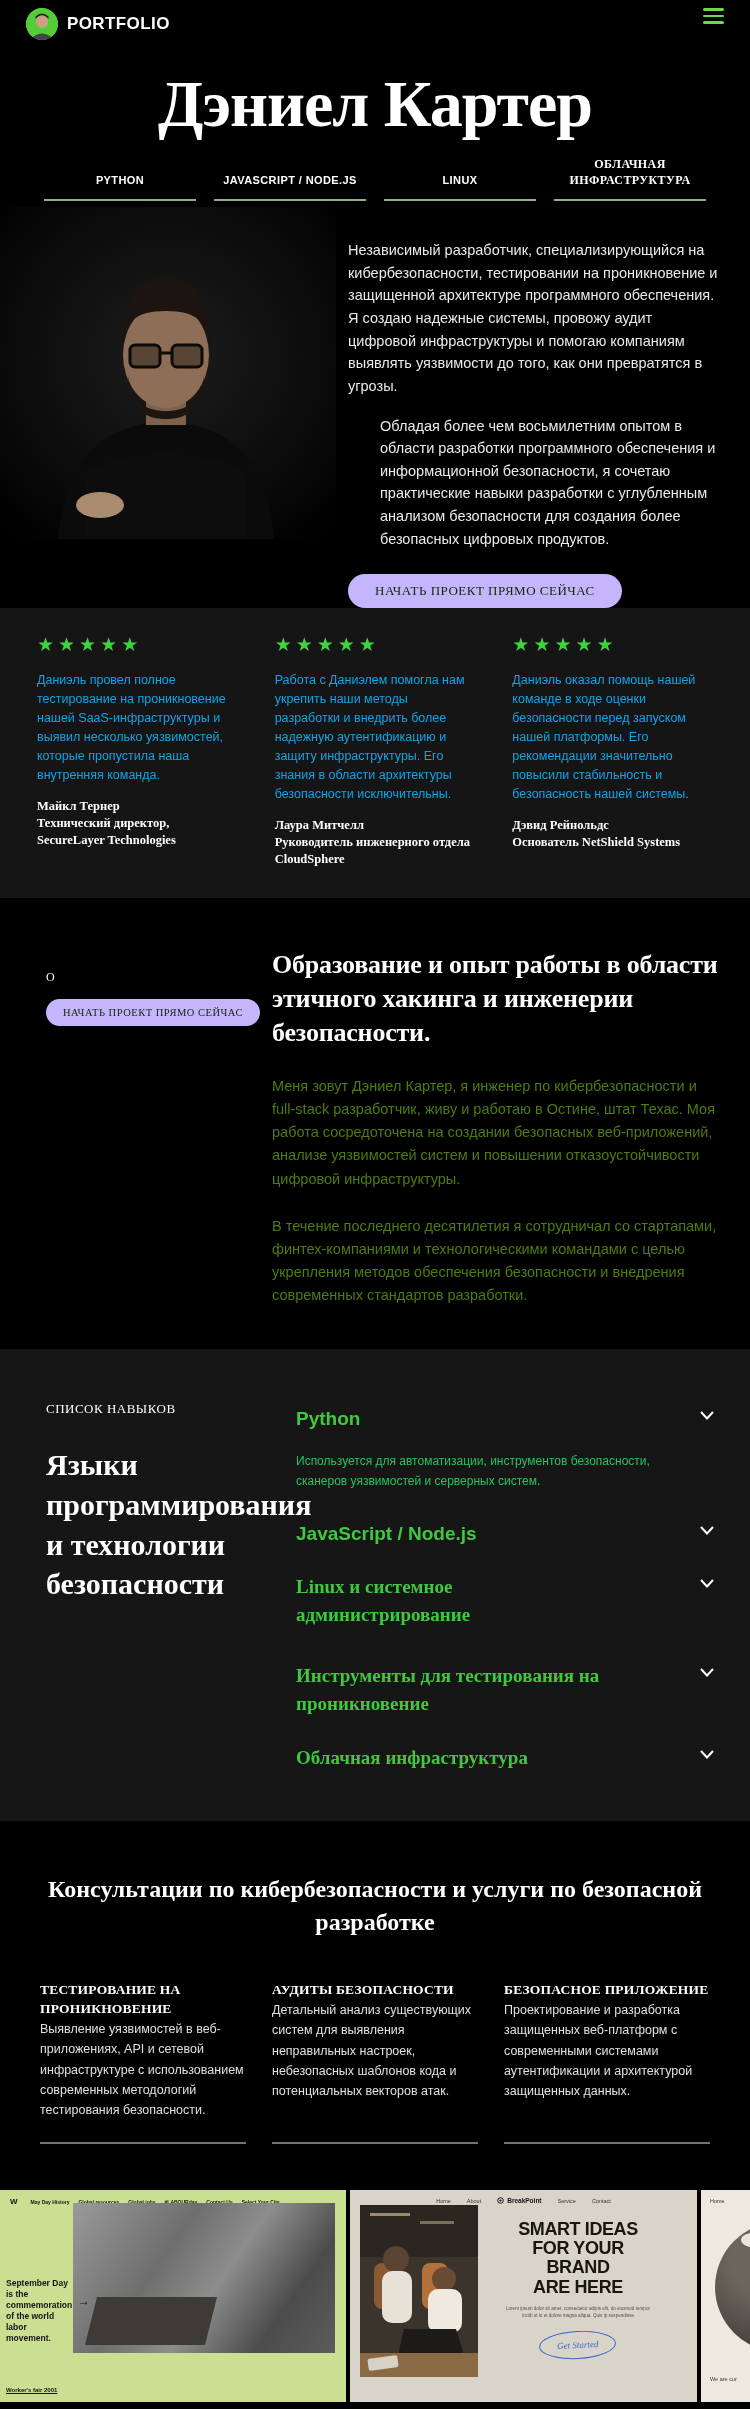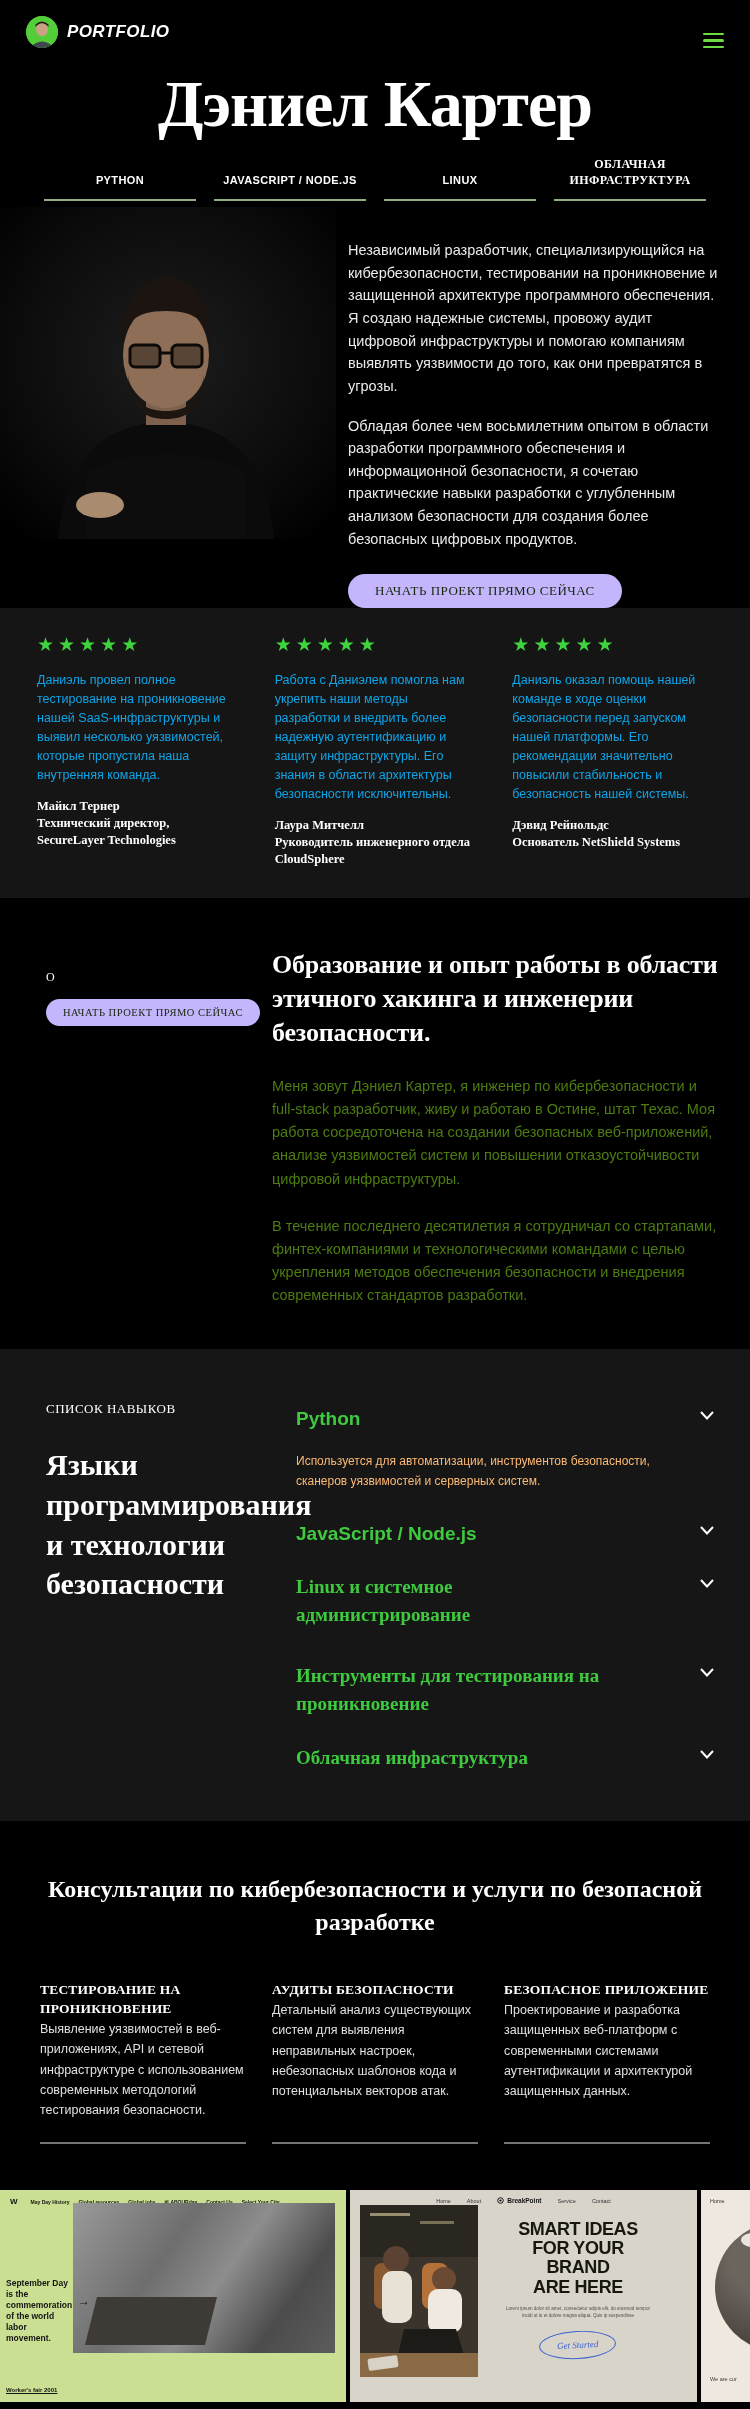--- a/index.html
+++ b/index.html
@@ -4,39 +4,39 @@
 <style>
   * { box-sizing: border-box; margin: 0; padding: 0; }
   html,body { background:#000; }
   body {
     width: 750px; margin: 0 auto;
     font-family: "Liberation Sans", sans-serif;
     color: #fff;
   }
 
   
-  .site-header { display:flex; align-items:flex-end; justify-content:space-between; padding:8px 26px 10px 26px; height:58px;font-style:italic; }
+  .site-header { display:flex; align-items:flex-start; justify-content:space-between; padding:8px 26px 10px 26px; height:58px; }
   .brand { display:flex; align-items:center; gap:9px; }
   .avatar { width:32px; height:32px; border-radius:50%; overflow:hidden; background:#53ce38; flex:none; }
   .brand-name { font-weight:bold; font-size:17px; letter-spacing:.4px; }
   .menu-btn { width:21px; display:flex; flex-direction:column; gap:4px; cursor:pointer; }
   .menu-btn i { display:block; height:2.5px; background:#6fdb43; border-radius:2px; }
 
   
   .hero-title { font-family:"Liberation Serif",serif; font-weight:bold; text-align:center; font-size:66px; line-height:1.08; margin:10px 0 16px; letter-spacing:-1px; }
   .tabs { display:flex; gap:18px; padding:0 44px; }
   .tab { flex:1; display:flex; align-items:flex-end; justify-content:center; text-align:center;
          font-size:11px; font-weight:bold; letter-spacing:.4px; line-height:1.35;
          padding-bottom:11px; border-bottom:2px solid #8fae84; min-height:46px; cursor:pointer; }
   .tab.serif-tab { font-family:"Liberation Serif",serif; font-size:12px; }
   .hero { display:flex; margin-top:6px; min-height:332px; }
   .hero-photo { width:336px; flex:none; position:relative; }
   .hero-photo svg { display:block; }
   .hero-text { flex:1; padding:32px 28px 0 12px; font-size:14.5px; line-height:1.56; color:#eaeaea; }
-  .hero-text p + p { margin-top:17px; }
+  .hero-text p + p { margin-top:17px;margin-left:32px; }
   .cta-btn { display:inline-block; background:#c4b5fd; color:#132708; border:none; border-radius:999px;
              font-family:"Liberation Serif",serif; font-size:13px; letter-spacing:.5px;
              padding:9px 27px; margin-top:24px; cursor:pointer; }
 
   
   .reviews { background:#151515; display:flex; gap:37px; padding:25px 37px 30px; min-height:198px; }
   .review { flex:1; }
   .stars { color:#3ed43e; font-size:19px; letter-spacing:4px; }
   .review p { font-size:12.5px; line-height:1.52; color:#0ea5e9; margin:15px 0 13px; }
   .review .name, .review .role { font-family:"Liberation Serif",serif; font-weight:bold; font-size:12.5px; line-height:1.35; }
@@ -53,21 +53,21 @@
   
   .skills { background:#161616; display:flex; padding:52px 30px 50px 46px; }
   .skills-left { width:250px; flex:none; }
   .skills-label { font-family:"Liberation Serif",serif; font-size:13px; letter-spacing:.5px; }
   .skills-heading { font-family:"Liberation Serif",serif; font-weight:bold; font-size:30px; line-height:1.32; margin-top:28px; }
   .skills-right { flex:1; padding-top:4px; }
   .skill-row { display:flex; justify-content:space-between; align-items:flex-start; cursor:pointer; }
   .skill-title { color:#3fc93f; font-size:19px; font-weight:bold; line-height:1.45; max-width:330px; }
   .skill-title.serif-skill { font-family:"Liberation Serif",serif; }
   .chev { flex:none; margin-top:6px; margin-right:6px; }
-  .skill-desc { font-size:12px; color:#fdba74; line-height:1.7; max-width:400px; margin:18px 0 6px; }
+  .skill-desc { font-size:12px; color:#22c55e; line-height:1.7; max-width:400px; margin:18px 0 6px; }
   .gap-s { height:22px; } .gap-m { height:26px; } .gap-l { height:34px; }
 
   
   .services { padding:52px 40px 0; }
   .services-heading { font-family:"Liberation Serif",serif; font-weight:bold; text-align:center; font-size:24px; line-height:1.38; }
   .services-grid { display:flex; gap:26px; margin-top:42px; align-items:stretch; }
   .service { flex:1; display:flex; flex-direction:column; border-bottom:2px solid #737373; padding-bottom:22px; }
   .service h3 { font-family:"Liberation Serif",serif; font-weight:bold; font-size:13.5px; line-height:1.4; letter-spacing:.2px; }
   .service p { font-size:12.5px; line-height:1.62; color:#e0e0e0; }
 

